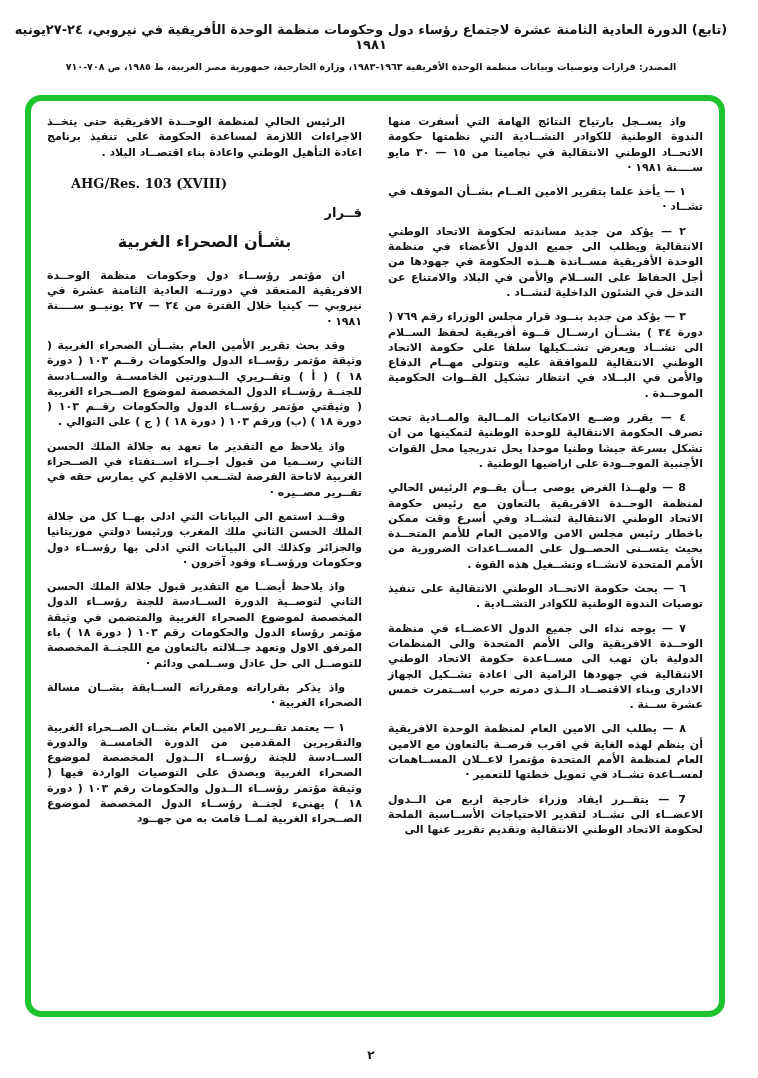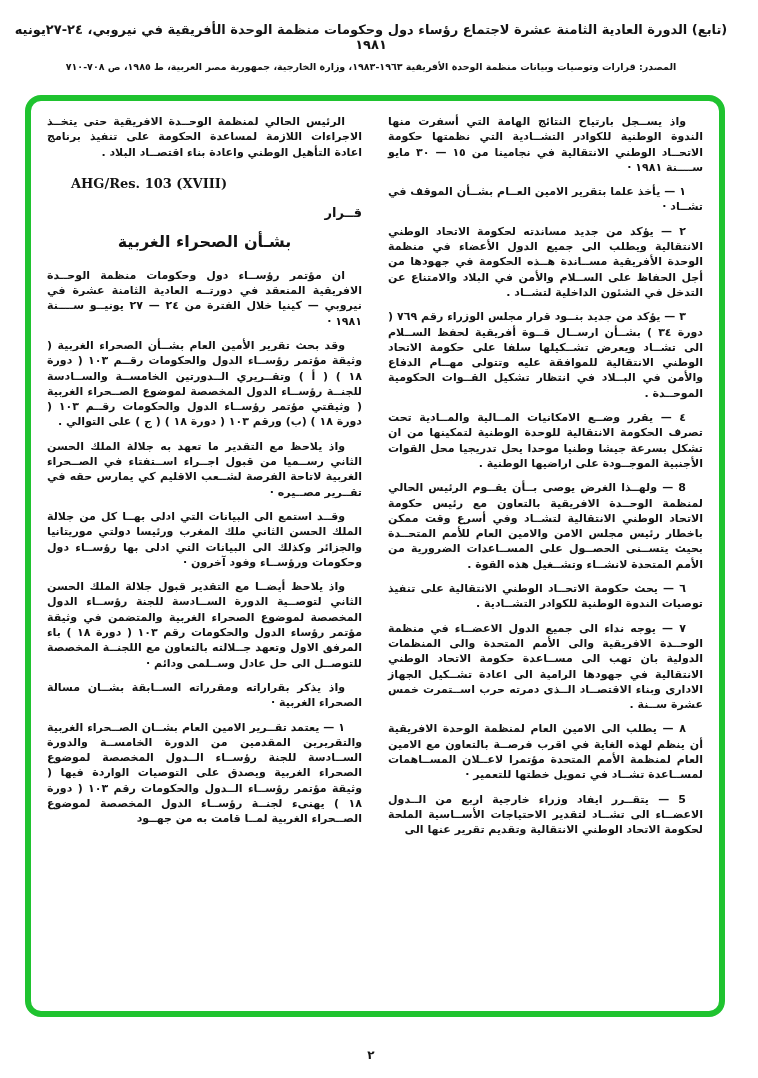--- a/index.html
+++ b/index.html
@@ -100,21 +100,21 @@
       <section class="col">
         <p>واذ يســجل بارتياح النتائج الهامة التي أسفرت منها الندوة الوطنية للكوادر التشــادية التي نظمتها حكومة الاتحــاد الوطني الانتقالية في نجامينا من ١٥ — ٣٠ مايو ســــنة ١٩٨١ ·</p>
         <p>١ — يأخذ علما بتقرير الامين العــام بشــأن الموقف في تشــاد ·</p>
         <p>٢ — يؤكد من جديد مساندته لحكومة الاتحاد الوطني الانتقالية ويطلب الى جميع الدول الأعضاء في منظمة الوحدة الأفريقية مســاندة هــذه الحكومة في جهودها من أجل الحفاظ على الســلام والأمن في البلاد والامتناع عن التدخل في الشئون الداخلية لتشــاد .</p>
         <p>٣ — يؤكد من جديد بنــود قرار مجلس الوزراء رقم ٧٦٩ ( دورة ٣٤ ) بشــأن ارســال قــوة أفريقية لحفظ الســلام الى تشــاد ويعرض تشــكيلها سلفا على حكومة الاتحاد الوطني الانتقالية للموافقة عليه وتتولى مهــام الدفاع والأمن في البــلاد في انتظار تشكيل القــوات الحكومية الموحــدة .</p>
         <p>٤ — يقرر وضــع الامكانيات المــالية والمــادية تحت تصرف الحكومة الانتقالية للوحدة الوطنية لتمكينها من ان تشكل بسرعة جيشا وطنيا موحدا يحل تدريجيا محل القوات الأجنبية الموجــودة على اراضيها الوطنية .</p>
         <p>8 — ولهــذا الغرض يوصى بــأن يقــوم الرئيس الحالي لمنظمة الوحــدة الافريقية بالتعاون مع رئيس حكومة الاتحاد الوطني الانتقالية لتشــاد وفي أسرع وقت ممكن باخطار رئيس مجلس الامن والامين العام للأمم المتحــدة بحيث يتســنى الحصــول على المســاعدات الضرورية من الأمم المتحدة لانشــاء وتشــغيل هذه القوة .</p>
         <p>٦ — يحث حكومة الاتحــاد الوطني الانتقالية على تنفيذ توصيات الندوة الوطنية للكوادر التشــادية .</p>
         <p>٧ — يوجه نداء الى جميع الدول الاعضــاء في منظمة الوحــدة الافريقية والى الأمم المتحدة والى المنظمات الدولية بان تهب الى مســاعدة حكومة الاتحاد الوطني الانتقالية في جهودها الرامية الى اعادة تشــكيل الجهاز الادارى وبناء الاقتصــاد الــذى دمرته حرب اســتمرت خمس عشرة ســنة .</p>
         <p>٨ — يطلب الى الامين العام لمنظمة الوحدة الافريقية أن ينظم لهذه الغاية في اقرب فرصــة بالتعاون مع الامين العام لمنظمة الأمم المتحدة مؤتمرا لاعــلان المســاهمات لمســاعدة تشــاد في تمويل خطتها للتعمير ·</p>
-        <p>5 — يتقــرر ايفاد وزراء خارجية اربع من الــدول الاعضــاء الى تشــاد لتقدير الاحتياجات الأســاسية الملحة لحكومة الاتحاد الوطني الانتقالية وتقديم تقرير عنها الى</p>
+        <p>7 — يتقــرر ايفاد وزراء خارجية اربع من الــدول الاعضــاء الى تشــاد لتقدير الاحتياجات الأســاسية الملحة لحكومة الاتحاد الوطني الانتقالية وتقديم تقرير عنها الى</p>
       </section>
 
       <section class="col">
         <p>الرئيس الحالي لمنظمة الوحــدة الافريقية حتى يتخــذ الاجراءات اللازمة لمساعدة الحكومة على تنفيذ برنامج اعادة التأهيل الوطني واعادة بناء اقتصــاد البلاد .</p>
         <div class="res-num">AHG/Res. 103 (XVIII)</div>
         <div class="res-title">قــرار</div>
         <div class="res-subtitle">بشـأن الصحراء الغربية</div>
         <p>ان مؤتمر رؤســاء دول وحكومات منظمة الوحــدة الافريقية المنعقد في دورتــه العادية الثامنة عشرة في نيروبي — كينيا خلال الفترة من ٢٤ — ٢٧ يونيــو ســــنة ١٩٨١ ·</p>
         <p>وقد بحث تقرير الأمين العام بشــأن الصحراء الغربية ( وثيقة مؤتمر رؤســاء الدول والحكومات رقــم ١٠٣ ( دورة ١٨ ) ( أ ) وتقــريري الــدورتين الخامســة والســادسة للجنــة رؤســاء الدول المخصصة لموضوع الصــحراء الغربية ( وثيقتي مؤتمر رؤســاء الدول والحكومات رقــم ١٠٣ ( دورة ١٨ ) (ب) ورقم ١٠٣ ( دورة ١٨ ) ( ج ) على التوالي .</p>
         <p>واذ يلاحظ مع التقدير ما تعهد به جلالة الملك الحسن الثاني رســميا من قبول اجــراء اســتفتاء في الصــحراء الغربية لاتاحة الفرصة لشــعب الاقليم كي يمارس حقه في تقــرير مصــيره ·</p>

